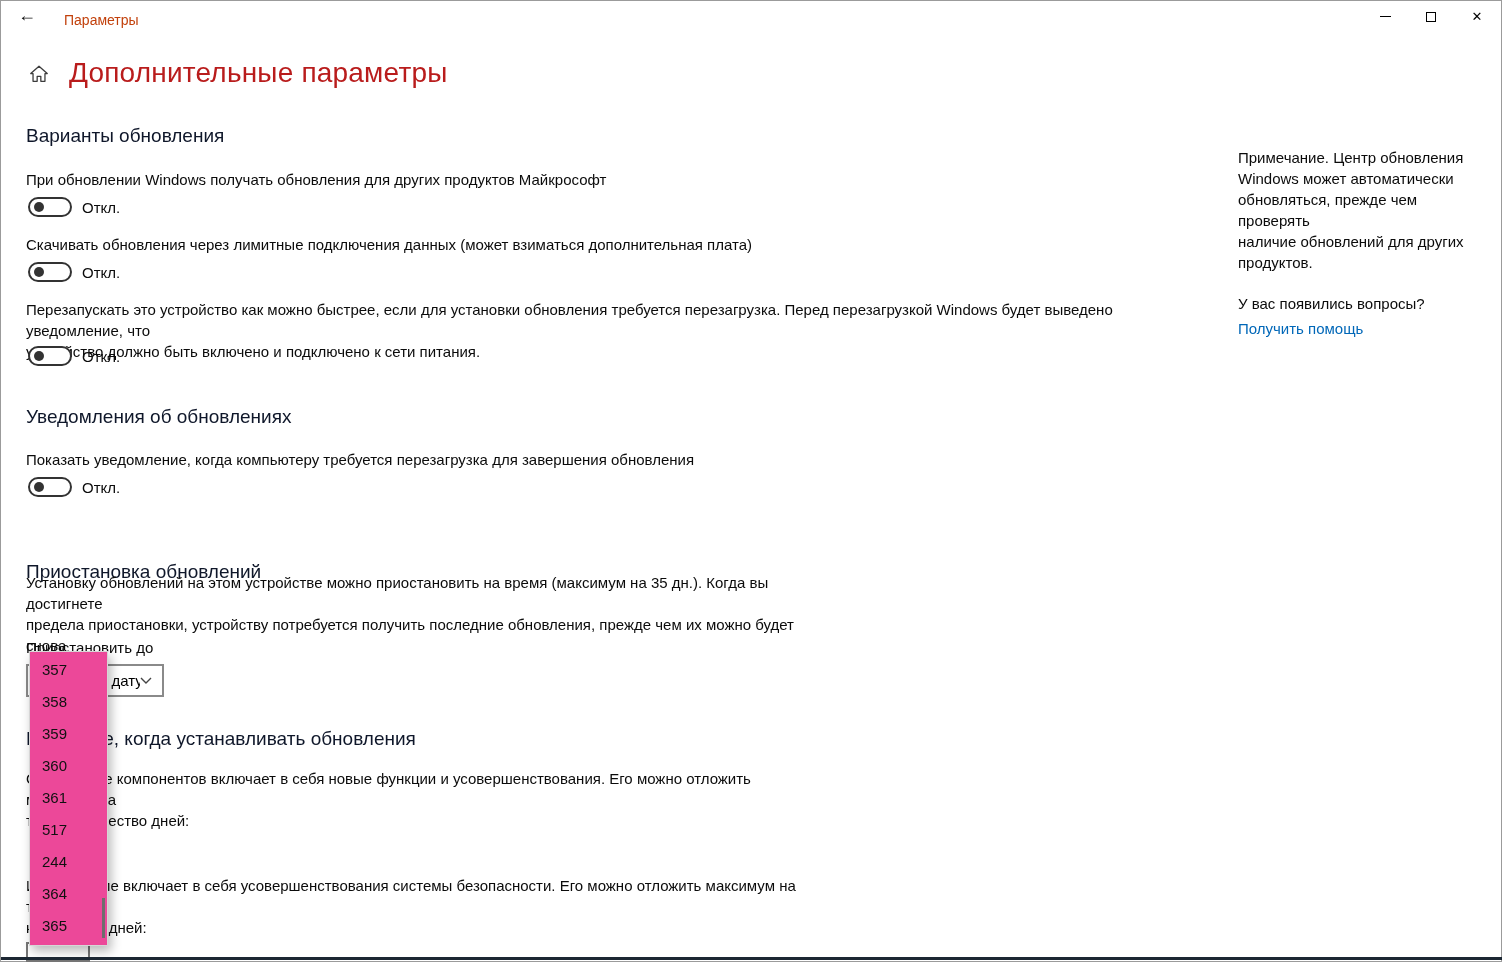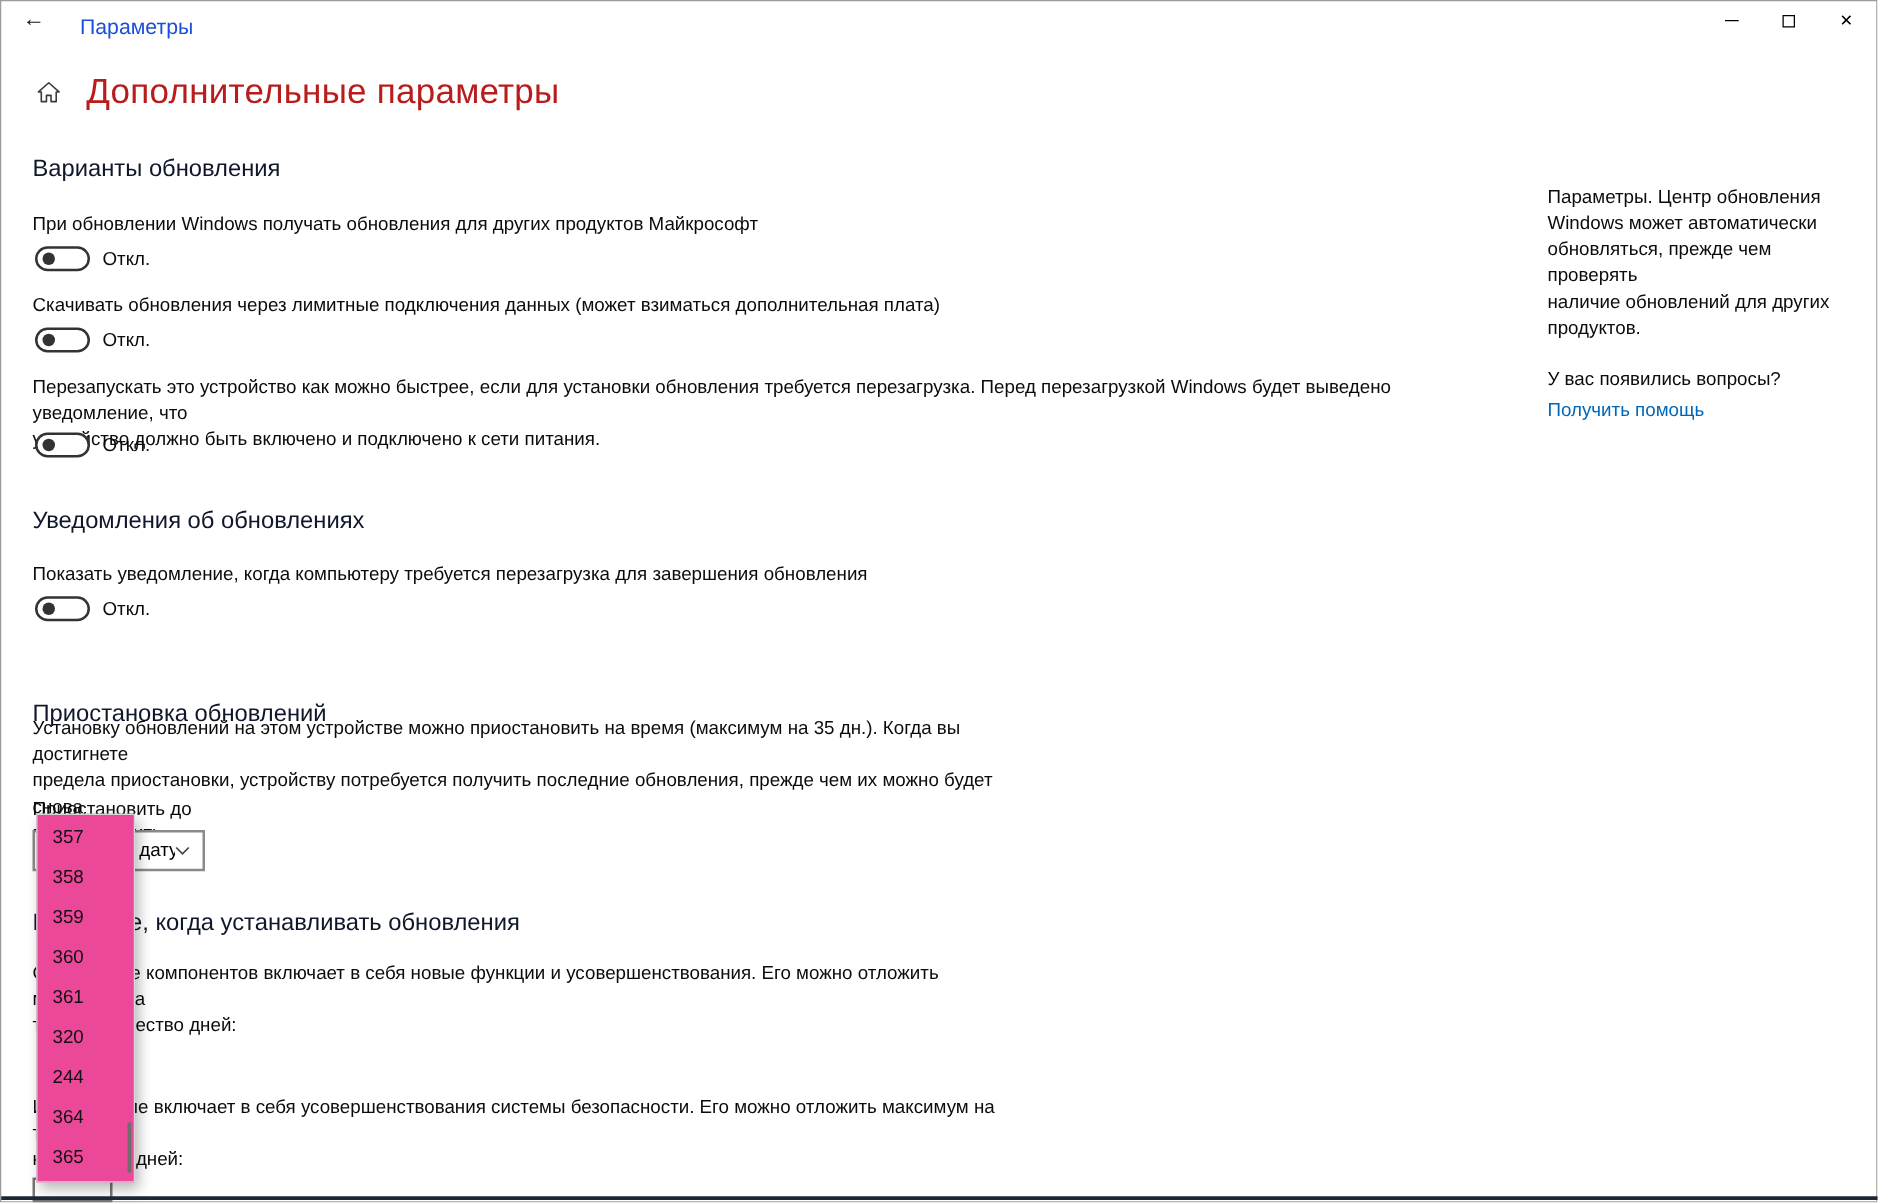--- a/index.html
+++ b/index.html
@@ -11,21 +11,21 @@
   }
   .window {
     position:absolute; inset:0;
     border:1px solid #9b9b9b;
     background:#fff;
   }
   .abs { position:absolute; }
 
   
   .back-arrow { left:17px; top:4px; font-size:18px; color:#111; cursor:pointer; }
-  .app-title { left:63px; top:11px; font-size:17px; color:#1d4ed8; }
+  .app-title { left:63px; top:11px; font-size:14px; color:#c2410c; }
   .win-controls { right:1px; top:0; display:flex; }
   .win-btn { width:46px; height:31px; display:flex; align-items:center; justify-content:center; cursor:pointer; }
   .min-glyph { width:11px; height:1px; background:#000; }
   .max-glyph { width:10px; height:10px; border:1px solid #000; }
   .close-glyph { font-size:13px; color:#000; line-height:1; }
 
   
   .home-icon { left:27px; top:62px; }
   .page-title { left:68px; top:56px; font-size:28px; font-weight:400; color:#b91c1c; letter-spacing:0.2px; }
 
@@ -155,28 +155,28 @@
 количество дней:</div>
 
   <div class="combobox-sliver"></div>
 
   <div class="dropdown">
     <div class="dd-item">357</div>
     <div class="dd-item">358</div>
     <div class="dd-item">359</div>
     <div class="dd-item">360</div>
     <div class="dd-item">361</div>
-    <div class="dd-item">320</div>
+    <div class="dd-item">517</div>
     <div class="dd-item">244</div>
     <div class="dd-item">364</div>
     <div class="dd-item">365</div>
     <div class="dd-scrollthumb"></div>
   </div>
 
-  <div class="abs body-text" style="left:1237px; top:146px; width:235px;">Параметры. Центр обновления
+  <div class="abs body-text" style="left:1237px; top:146px; width:235px;">Примечание. Центр обновления
 Windows может автоматически
 обновляться, прежде чем проверять
 наличие обновлений для других
 продуктов.</div>
   <div class="abs body-text" style="left:1237px; top:292px;">У вас появились вопросы?</div>
   <div class="abs link" style="left:1237px; top:319px;">Получить помощь</div>
 
   <div class="taskbar-strip"></div>
 
 </div>

